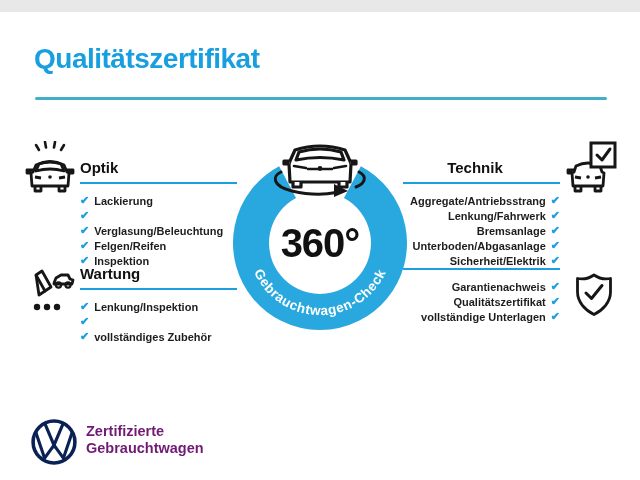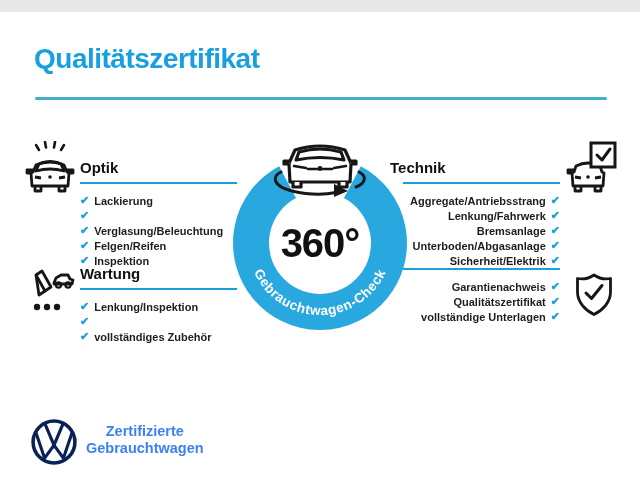--- a/index.html
+++ b/index.html
@@ -11,21 +11,21 @@
   .title {
     position:absolute; left:34px; top:31px;
     font-size:28px; font-weight:bold; letter-spacing:-0.5px; color:#189FE0;
   }
   .top-rule {
     position:absolute; left:35px; top:85px; width:572px; height:2.5px;
     background:#43AFC7; border-radius:2px;
   }
   .section { position:absolute; width:170px; }
   .sec-left  { left:80px;  text-align:left; }
-  .sec-right { left:390px; text-align:left; }
+  .sec-right { left:390px; text-align:center; }
   .sec-row1 { top:146px; }
   .sec-row2 { top:252px; }
   .sec-header { font-size:15px; font-weight:bold; color:#111111; line-height:20px; }
   .sec-rule { height:2px; background:#1B9FDF; margin-top:4px; width:157px; }
   .sec-right .sec-rule { margin-left:auto; width:157px; }
   .sec-items { margin-top:9px; list-style:none; }
   .sec-items li {
     display:flex; align-items:center; gap:5px; height:15px;
     font-size:11px; font-weight:bold; color:#1D1D1D; white-space:nowrap;
   }
@@ -33,21 +33,21 @@
   .chk { color:#1B9FDF; font-size:11px; line-height:11px; }
   .icon { position:absolute; }
   .icon-optik   { left:25px;  top:129px; }
   .icon-wartung { left:25px;  top:255px; }
   .icon-technik { left:564px; top:129px; }
   .icon-garantie{ left:574px; top:260px; }
   .badge { position:absolute; left:228px; top:122px; width:184px; height:200px; }
   .footer-logo { position:absolute; left:31px; top:407px; }
   .footer-text {
     position:absolute; left:86px; top:411px;
-    font-size:14.5px; font-weight:bold; color:#3b82f6; line-height:17px;text-align:center;
+    font-size:14.5px; font-weight:bold; color:#701a75; line-height:17px;
   }
 </style>
 </head>
 <body>
 
 <div class="page">
 
   <div class="title">Qualitätszertifikat</div>
   <div class="top-rule"></div>
 

